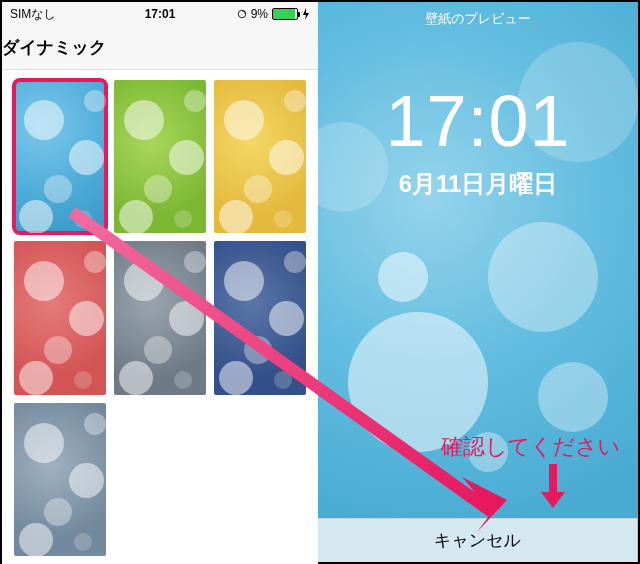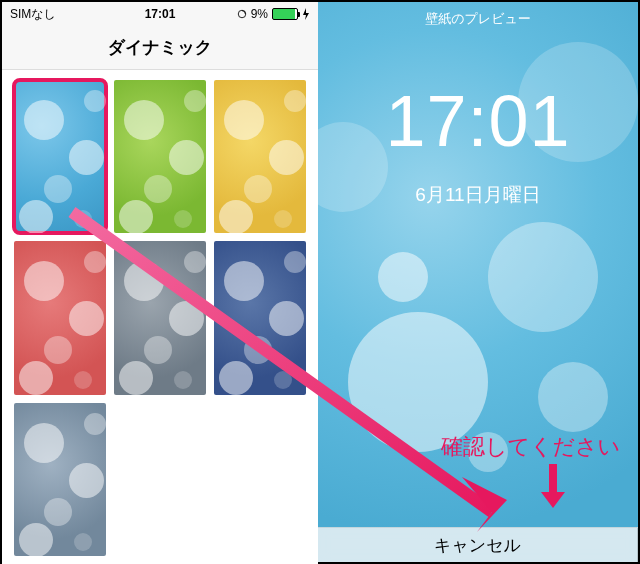--- a/index.html
+++ b/index.html
@@ -59,21 +59,21 @@
     background: #e8e8ec;
     border-radius: 6px;
     padding: 5px 12px;
     font-size: 16px;
     color: #0a7aff;
     display: flex;
     align-items: center;
     gap: 2px;
   }
   .nav-title {
-    position: absolute; left:0; right:0; text-align:center;
+    position: absolute; left:0; right:0; 
     font-size: 17px; font-weight: 600;
   }
 
   .grid {
     padding: 10px 12px;
     display: grid;
     grid-template-columns: repeat(3, 1fr);
     gap: 8px 8px;
     background: #fff;
   }
@@ -104,25 +104,25 @@
   }
   .preview-header {
     position: absolute; top: 8px; left:0; right:0;
     text-align:center; color:#fff; font-size:13px; font-weight:400;
   }
   .clock {
     position:absolute; top:78px; left:0; right:0; text-align:center;
     color:#fff;
   }
   .clock-time { font-size: 72px; font-weight: 200; letter-spacing: 1px; }
-  .clock-date { font-size: 19px; font-weight: 400; margin-top: 20px;}
+  .clock-date { font-size: 24px; font-weight: 700; margin-top: 6px;}
 
   .bottom-bar {
     position:absolute; left:0; right:0; bottom:0;
-    height: 35px; display:flex;
+    height: 44px; display:flex;
     backdrop-filter: blur(6px);
     background: rgba(248,248,248,0.8);
     border-top: 1px solid rgba(0,0,0,0.08);
   }
   .bb-btn {
     flex:1; display:flex; align-items:center; justify-content:center;
     font-size: 17px; color:#000;
   }
   .bb-div { width:1px; background: rgba(0,0,0,0.15);}
   .bb-set { position:relative; }

